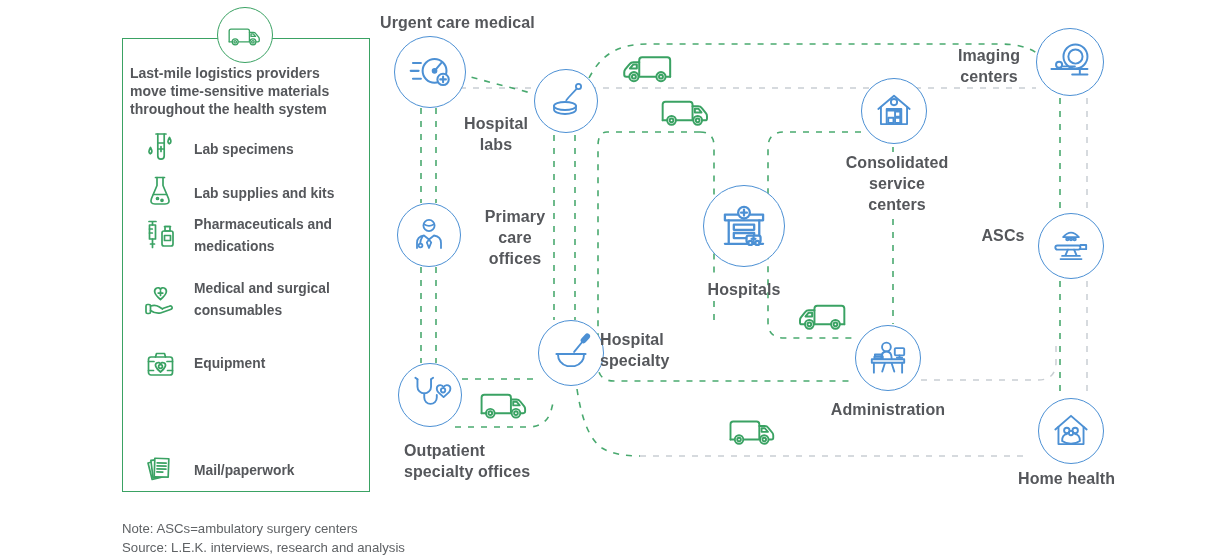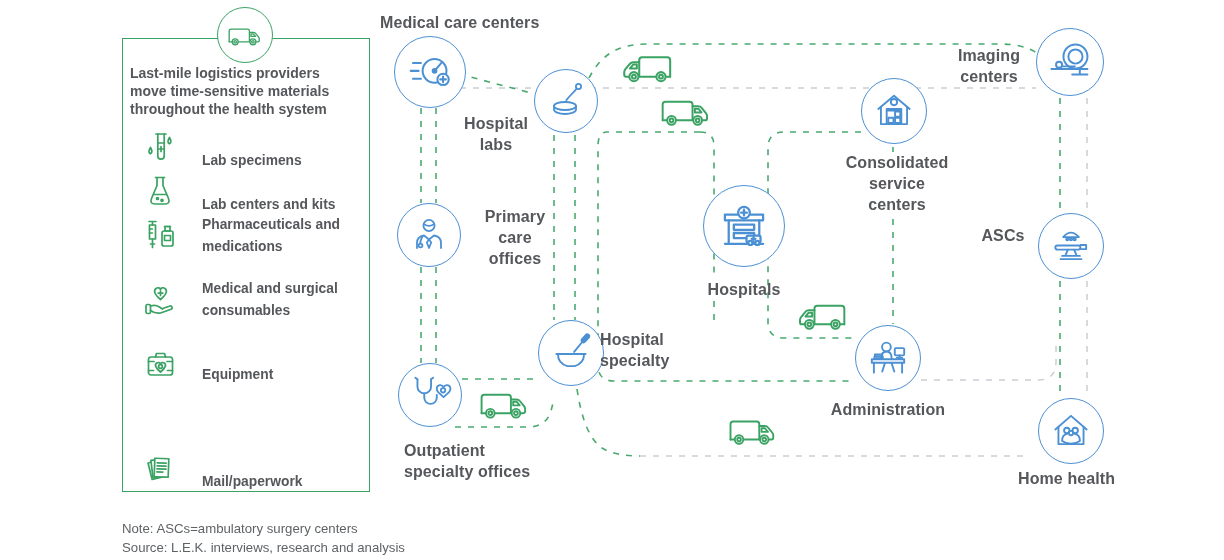--- a/index.html
+++ b/index.html
@@ -33,21 +33,21 @@
   }
   .panel-van-circle{
     position:absolute;left:217px;top:7px;width:56px;height:56px;z-index:5;background:#fff;
     border:1.6px solid #3aa263;border-radius:50%;box-sizing:border-box;
     display:flex;align-items:center;justify-content:center;color:#3aa263;
   }
   .panel-title{
     position:absolute;left:130px;top:64px;width:232px;z-index:4;text-align:left;
     font-weight:bold;color:#55575b;font-size:14px;line-height:18px;
   }
-  .panel-item{position:absolute;left:140px;width:222px;z-index:4;display:flex;align-items:flex-end;gap:22px;}
+  .panel-item{position:absolute;left:140px;width:222px;z-index:4;display:flex;align-items:center;gap:14px;}
   .panel-item .p-icon{flex:0 0 40px;stroke:#3aa263;fill:none;stroke-width:1.7;stroke-linecap:round;stroke-linejoin:round;}
   .panel-item .p-label{font-weight:bold;color:#55575b;font-size:13.8px;line-height:22px;}
   
   .footnotes{position:absolute;left:122px;top:519px;z-index:4;color:#5f6265;font-size:13.2px;line-height:19px;}
 </style>
 </head>
 <body>
 
 <svg width="0" height="0" style="position:absolute">
   <symbol id="van" viewBox="0 0 60 38">
@@ -222,21 +222,21 @@
     <svg class="node-icon" width="46" height="46" viewBox="0 0 44 44">
       <path d="M7,20.5 L22,7.5 37,20.5"></path>
       <path d="M10,18 V34.5 H34 V18"></path>
       <circle cx="18" cy="21.5" r="2.6"></circle>
         <circle cx="26" cy="21.5" r="2.6"></circle>
         <circle cx="22" cy="24" r="2.1"></circle>
       <path d="M13.5,31.5 q0,-6 4.5,-6.5 M30.5,31.5 q0,-6 -4.5,-6.5 M13.5,31.5 q8.5,5.5 17,0"></path>
     </svg>
   </div>
 
-  <div class="lbl" style="left:380px;top:12px"><span>Medical care centers</span></div>
+  <div class="lbl" style="left:380px;top:12px"><span>Urgent care medical</span></div>
   <div class="lbl center" style="left:450px;top:113px;width:92px">
     <div>Hospital</div>
       <div>labs</div>
   </div>
   <div class="lbl center" style="left:474px;top:206px;width:82px">
     <div>Primary</div>
       <div>care</div>
       <div>offices</div>
   </div>
   <div class="lbl" style="left:404px;top:440px">
@@ -288,21 +288,21 @@
   </div>
 
   <div class="panel-item" style="top:172px">
     <svg class="p-icon" width="40" height="44" viewBox="0 0 38 44">
       <path d="M14.5,5.5 h9"></path>
       <path d="M16,5.5 v8 L10.5,26.5 q-2,5.5 3.5,5.5 h10 q5.5,0 3.5,-5.5 L22,13.5 v-8"></path>
       <path d="M12.5,22.5 h13"></path>
       <circle cx="16.5" cy="26.5" r="1"></circle>
         <circle cx="21" cy="28.3" r="1"></circle>
     </svg>
-    <div class="p-label">Lab centers and kits</div>
+    <div class="p-label">Lab supplies and kits</div>
   </div>
 
   <div class="panel-item" style="top:214px">
     <svg class="p-icon" width="40" height="44" viewBox="0 0 38 44">
       <rect x="8.5" y="11" width="6" height="14"></rect>
       <path d="M11.5,7.5 v3.5 M8,7.5 h7 M11.5,25 v5 M9.5,30 h4 M11.5,30 v3.5"></path>
       <path d="M8.5,15 h2.8 M8.5,19 h2.8"></path>
       <rect x="21" y="17" width="11" height="15" rx="2"></rect>
       <rect x="24" y="12.5" width="5" height="4.5"></rect>
       <path d="M23.5,12.5 h6"></path>

